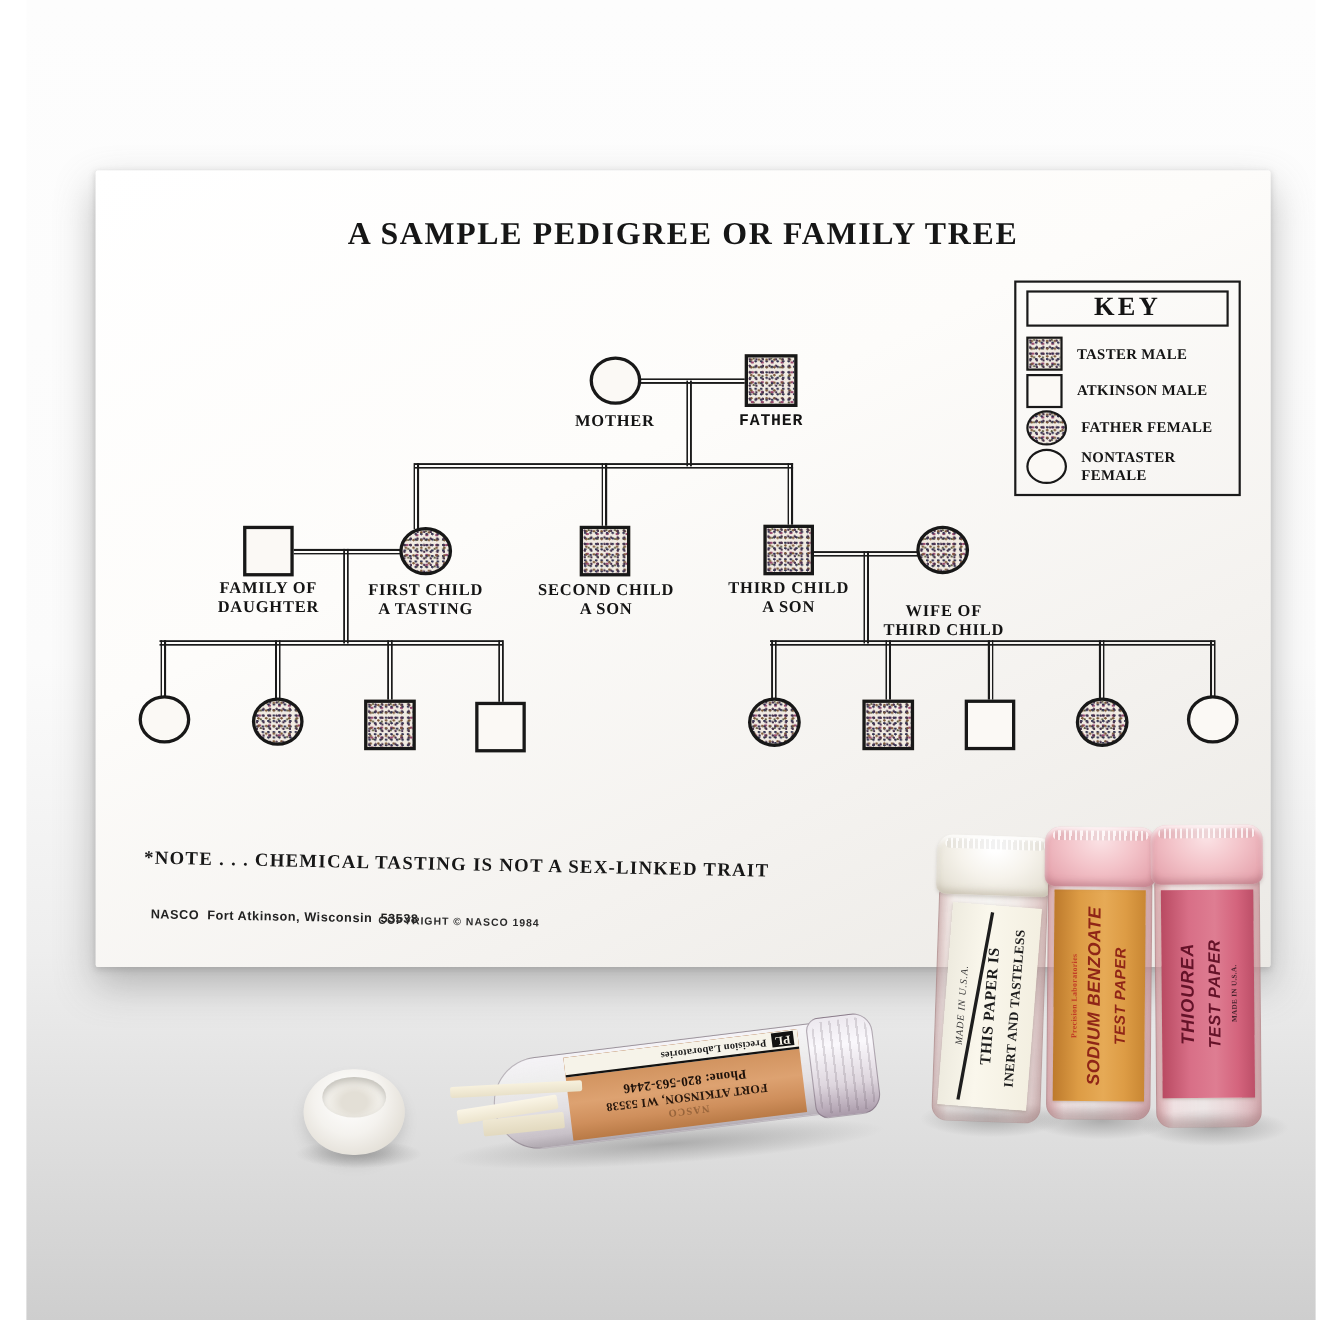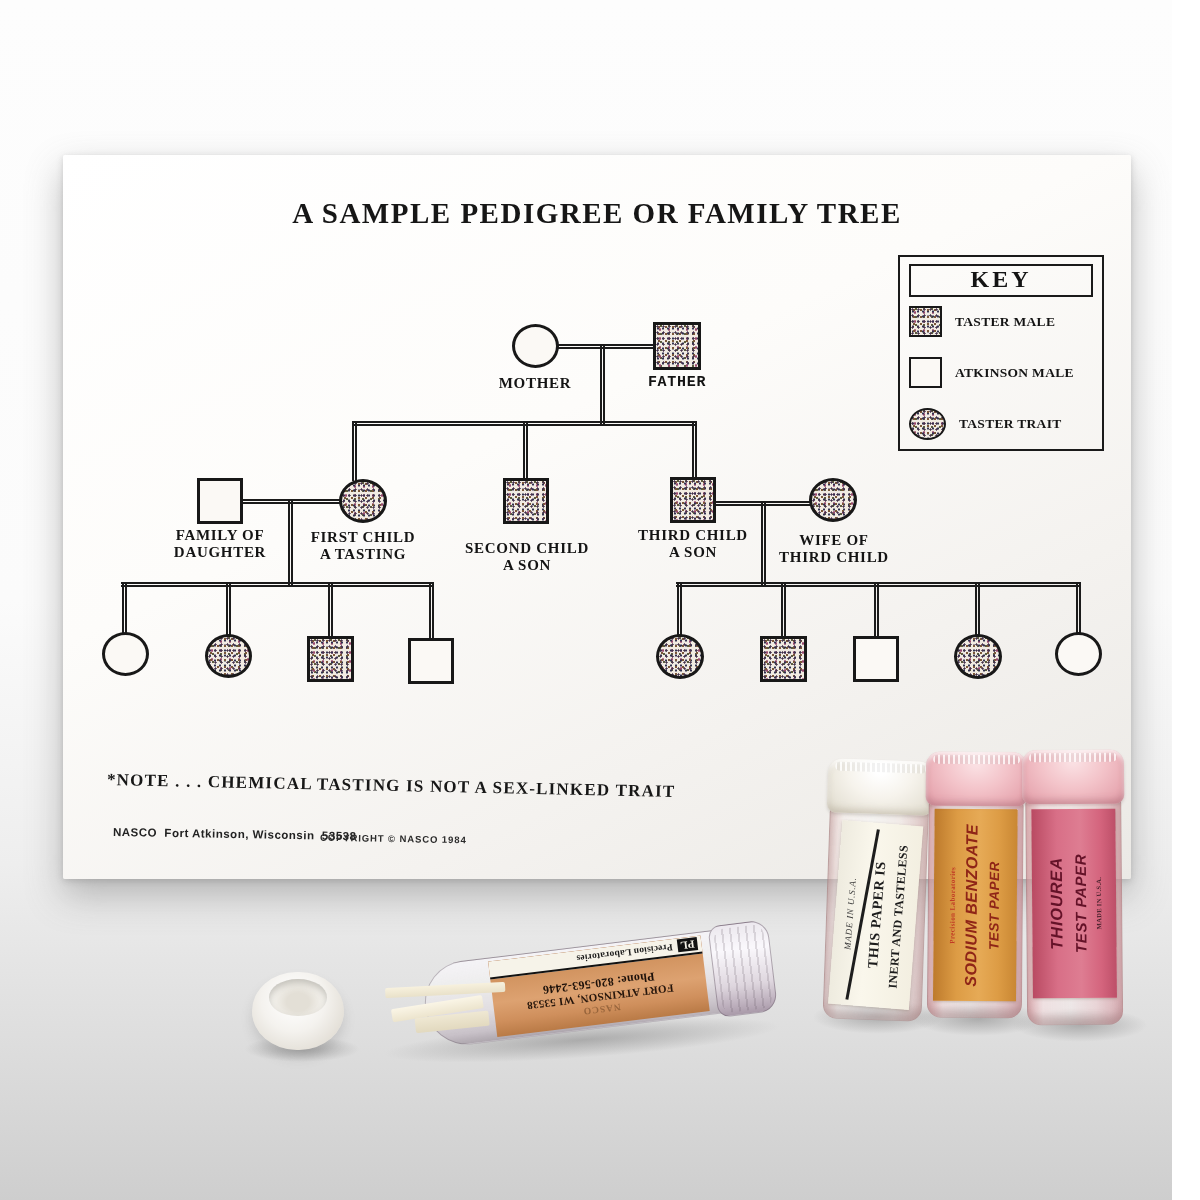--- a/index.html
+++ b/index.html
@@ -1,19 +1,20 @@
 <!DOCTYPE html>
 <html><head>
 <meta charset="utf-8">
 <style>
   html,body { margin:0; padding:0; }
   .stage {
     position:relative; width:1172px; height:1200px; overflow:hidden;
     background:linear-gradient(180deg,#fdfdfd 0%,#fbfbfb 50%,#eeeeee 72%,#dcdcdc 88%,#cecece 100%);
     font-family:"Liberation Serif", serif;
+    margin-left:24px;
   }
   
   .paper {
     position:absolute; left:63px; top:155px; width:1068px; height:724px;
     background:linear-gradient(155deg,#ffffff 0%,#fdfcfa 40%,#f4f2ef 72%,#ebe9e5 100%);
     box-shadow:0 16px 36px rgba(110,110,110,.45), 0 2px 6px rgba(120,120,120,.3);
     border-radius:2px;
   }
   .poster-title {
     position:absolute; left:63px; top:197px; width:1068px; text-align:center; z-index:3;
@@ -172,29 +173,29 @@
   <div class="sym ci speckled" style="left:809px;top:478px;width:48px;height:44px;"></div>
 
   <div class="plabel" style="left:142px;top:527px;width:156px;">
     <span>FAMILY OF</span><br>
     <span>DAUGHTER</span>
   </div>
   <div class="plabel" style="left:285px;top:529px;width:156px;">
     <span>FIRST CHILD</span><br>
     <span>A TASTING</span>
   </div>
-  <div class="plabel" style="left:447px;top:540px;width:160px;">
+  <div class="plabel" style="left:447px;top:529px;width:160px;">
     <span>SECOND CHILD</span><br>
     <span>A SON</span>
   </div>
   <div class="plabel" style="left:613px;top:527px;width:160px;">
     <span>THIRD CHILD</span><br>
     <span>A SON</span>
   </div>
-  <div class="plabel" style="left:755px;top:532px;width:158px;text-align:center;">
+  <div class="plabel" style="left:755px;top:548px;width:158px;text-align:center;">
     <span>WIFE OF</span><br>
     <span>THIRD CHILD</span>
   </div>
 
   <div class="sym ci empty" style="left:102px;top:632px;width:47px;height:44px;"></div>
   <div class="sym ci speckled" style="left:205px;top:634px;width:47px;height:44px;"></div>
   <div class="sym sq speckled" style="left:307px;top:636px;width:47px;height:46px;"></div>
   <div class="sym sq empty" style="left:408px;top:638px;width:46px;height:46px;"></div>
   <div class="sym ci speckled" style="left:656px;top:634px;width:48px;height:45px;"></div>
   <div class="sym sq speckled" style="left:760px;top:636px;width:47px;height:46px;"></div>
@@ -209,21 +210,25 @@
       <div class="key-item">
         <span class="key-ic-sq speckled"></span>
         <span class="key-label">TASTER MALE</span>
       </div>
       <div class="key-item">
         <span class="key-ic-sq empty"></span>
         <span class="key-label">ATKINSON MALE</span>
       </div>
       <div class="key-item">
         <span class="key-ic-ci speckled"></span>
-        <span class="key-label">TASTER TRAIT</span>
+        <span class="key-label">FATHER FEMALE</span>
+      </div>
+      <div class="key-item">
+        <span class="key-ic-ci empty"></span>
+        <span class="key-label">NONTASTER FEMALE</span>
       </div>
     </div>
   </div>
 
   <div class="note">*NOTE . . . CHEMICAL TASTING IS NOT A SEX-LINKED TRAIT</div>
   <div class="footer-left">NASCO  Fort Atkinson, Wisconsin  53538</div>
   <div class="footer-right">COPYRIGHT © NASCO 1984</div>
 
   <div class="fshadow" style="left:244px;top:1036px;width:116px;height:26px;"></div>
   <div class="fshadow" style="left:382px;top:1022px;width:400px;height:36px;transform:rotate(-4deg);"></div>

